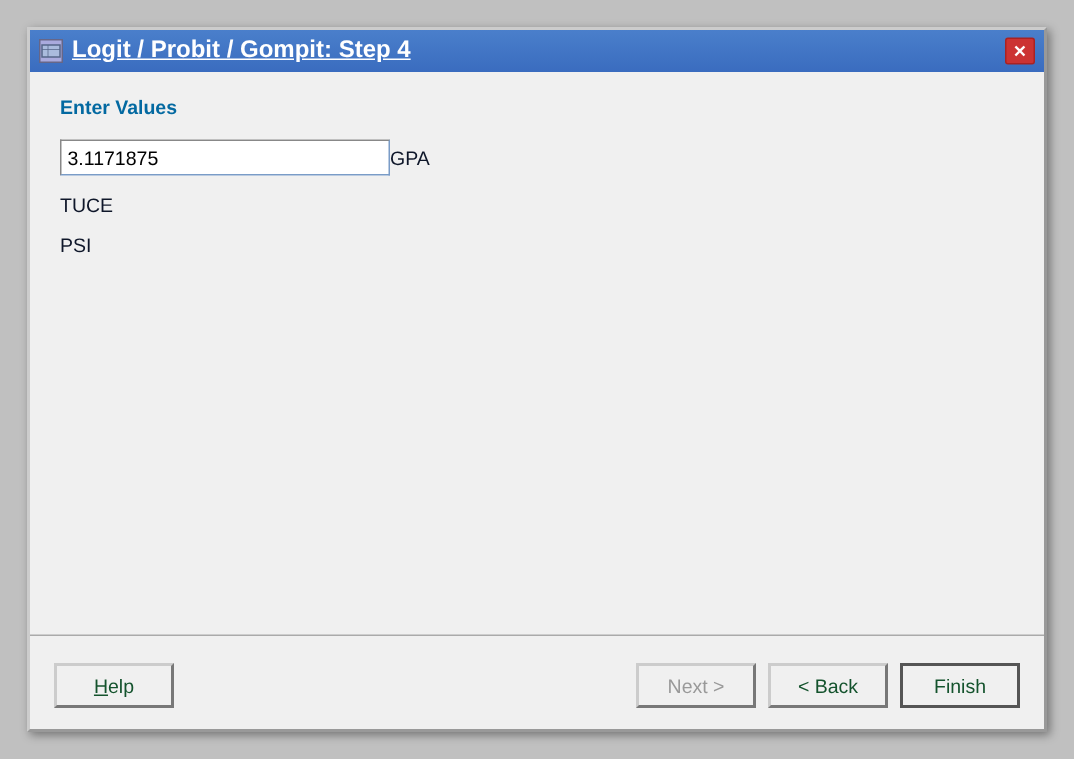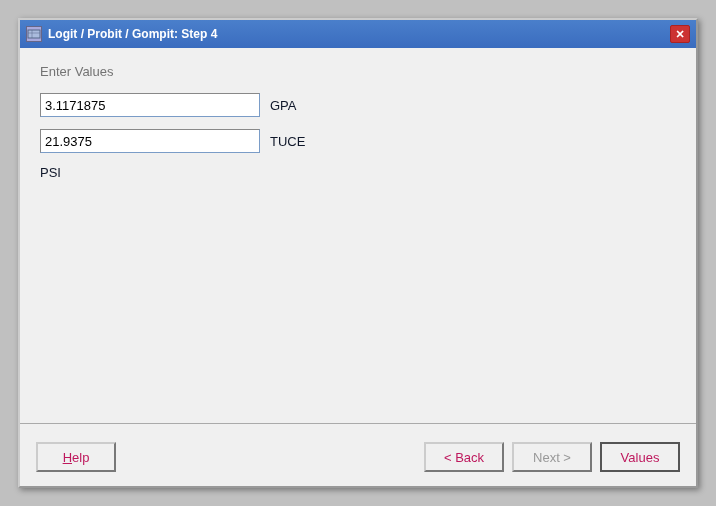--- a/index.html
+++ b/index.html
@@ -56,23 +56,24 @@
       display: flex;
       align-items: center;
       justify-content: center;
       font-size: 10px;
       color: #224;
       font-weight: bold;
       flex-shrink: 0;
     }
 
     .titlebar-title {
-      font-size: 12px;
+      font-size: 16px;
       font-weight: bold;
       color: white;
+      text-decoration: underline;
     }
 
     .close-btn {
       width: 20px;
       height: 18px;
       background: #cc3333;
       border: 1px solid #aa2222;
       color: white;
       font-size: 11px;
       font-weight: bold;
@@ -85,35 +86,34 @@
 
     .content {
       flex: 1;
       padding: 16px 20px;
       display: flex;
       flex-direction: column;
     }
 
     .section-label {
       font-size: 13px;
-      font-weight: normal;
-      color: #737373;
+      font-weight: bold;
+      color: #0369a1;
       margin-bottom: 14px;
     }
 
     .fields-area {
       display: flex;
       flex-direction: column;
       gap: 12px;
     }
 
     .field-row {
       display: flex;
       align-items: center;
-      gap: 10px;
     }
 
     .field-input {
       width: 220px;
       height: 24px;
       border: 1px solid #7a9cc7;
       border-top: 1px solid #888;
       border-left: 1px solid #888;
       background: white;
       padding: 2px 4px;
@@ -157,21 +157,21 @@
 
     .btn {
       height: 30px;
       min-width: 80px;
       background: #f0f0f0;
       border: 2px outset #ccc;
       font-size: 13px;
       font-family: inherit;
       cursor: pointer;
       padding: 2px 12px;
-      color: #be185d;
+      color: #14532d;
     }
 
     .btn:disabled {
       color: #999;
       cursor: default;
     }
 
     .btn-finish {
       min-width: 80px;
       border: 2px solid #555;
@@ -205,41 +205,40 @@
     <div class="section-label">Enter Values</div>
 
     <div class="fields-area">
 
       <div class="field-row">
         <input class="field-input" type="text" value="3.1171875" style="">
         <span class="field-label">GPA</span>
       </div>
 
       <div class="field-row">
-        <input class="field-input" type="text" value="21.9375" style="">
         <span class="field-label">TUCE</span>
       </div>
 
       <div class="field-row">
         <span class="field-label">PSI</span>
       </div>
     </div>
 
     <div class="spacer"></div>
   </div>
 
   <div class="divider"></div>
 
   <div class="button-bar">
     <div class="btn-group-left">
       <button class="btn">
         <span><span class="underline">H</span>elp</span>
       </button>
     </div>
     <div class="btn-group-right">
-      <button class="btn">&lt; Back</button>
       <button class="btn" disabled="">
         <span>Next &gt;</span>
       </button>
-      <button class="btn btn-finish">Values</button>
+      <button class="btn">&lt; Back</button>
+      <button class="btn btn-finish">Finish</button>
     </div>
   </div>
 </div>
 
 </body></html>

